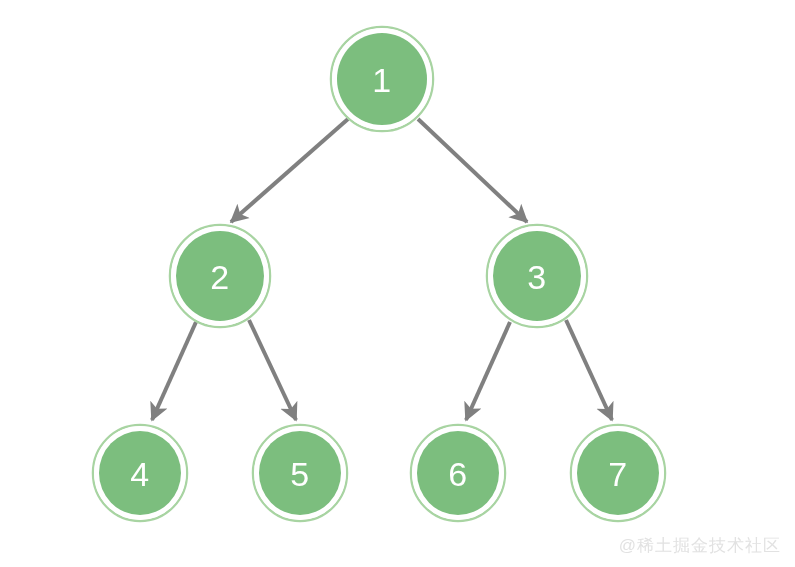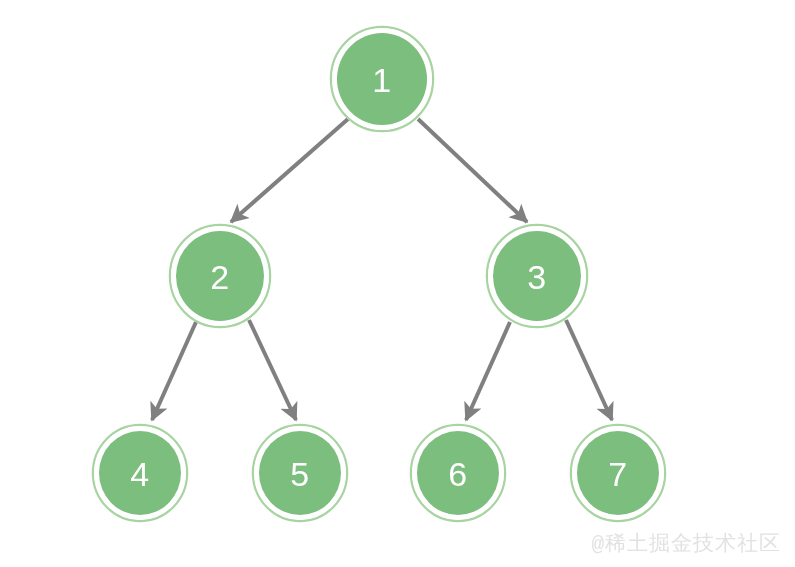--- a/index.html
+++ b/index.html
@@ -28,22 +28,22 @@
     fill: #ffffff;
     text-anchor: middle;
     dominant-baseline: central;
     font-weight: 400;
     letter-spacing: 0.5px;
   }
   .watermark {
     position: absolute;
     right: 14px;
     bottom: 10px;
-    font-family: Liberation Mono, monospace;
-    font-size: 21px;
+    font-family: Liberation Sans, sans-serif;
+    font-size: 17px;
     color: #e2e2e2;
     letter-spacing: 1px;
     white-space: nowrap;
     user-select: none;
   }
 </style>
 </head>
 <body>
 
 <svg id="tree-canvas" viewBox="0 0 795 567" xmlns="http://www.w3.org/2000/svg">

